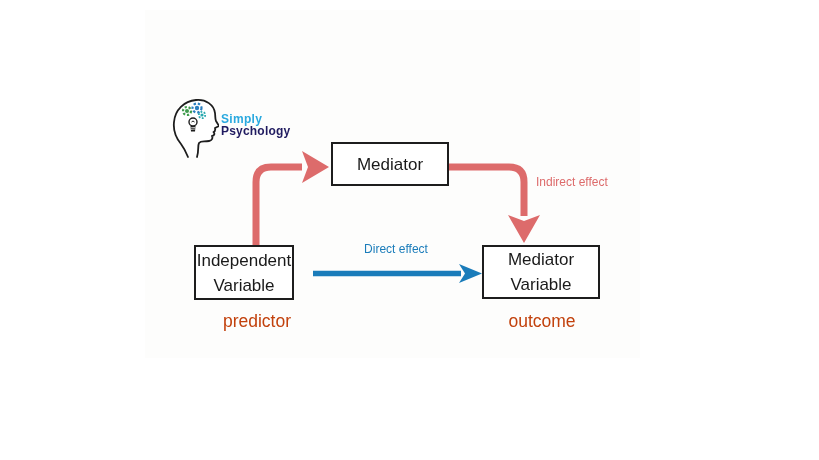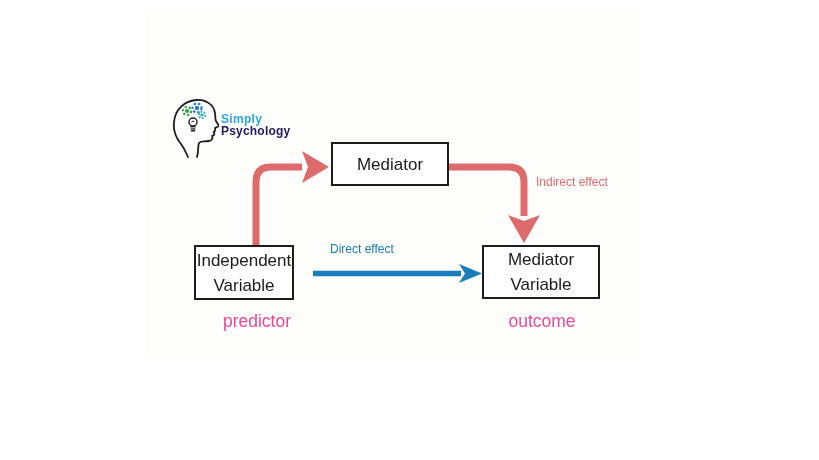--- a/index.html
+++ b/index.html
@@ -38,30 +38,31 @@
   .node-mediator   { left: 331px; top: 142px; width: 118px; height: 44px; }
   .node-independent{ left: 194px; top: 245px; width: 100px; height: 55px; }
   .node-dependent  { left: 482px; top: 245px; width: 118px; height: 54px; }
   .edge-label {
     position: absolute;
     font-size: 12px;
     white-space: nowrap;
   }
   .direct-label {
     left: 330px; top: 242px; width: 132px;
+    text-align: center;
     color: #1a7cba;
   }
   .indirect-label {
     left: 536px; top: 175px;
     color: #dd6b6b;
   }
   .sublabel {
     position: absolute;
     font-size: 17.5px;
-    color: #ec4899;
+    color: #c2410c;
     text-align: center;
     width: 118px;
   }
   .sublabel-predictor { left: 198px; top: 311px; }
   .sublabel-outcome   { left: 483px; top: 311px; }
   .logo {
     position: absolute;
     left: 171px; top: 96px;
     display: flex;
     align-items: flex-start;

